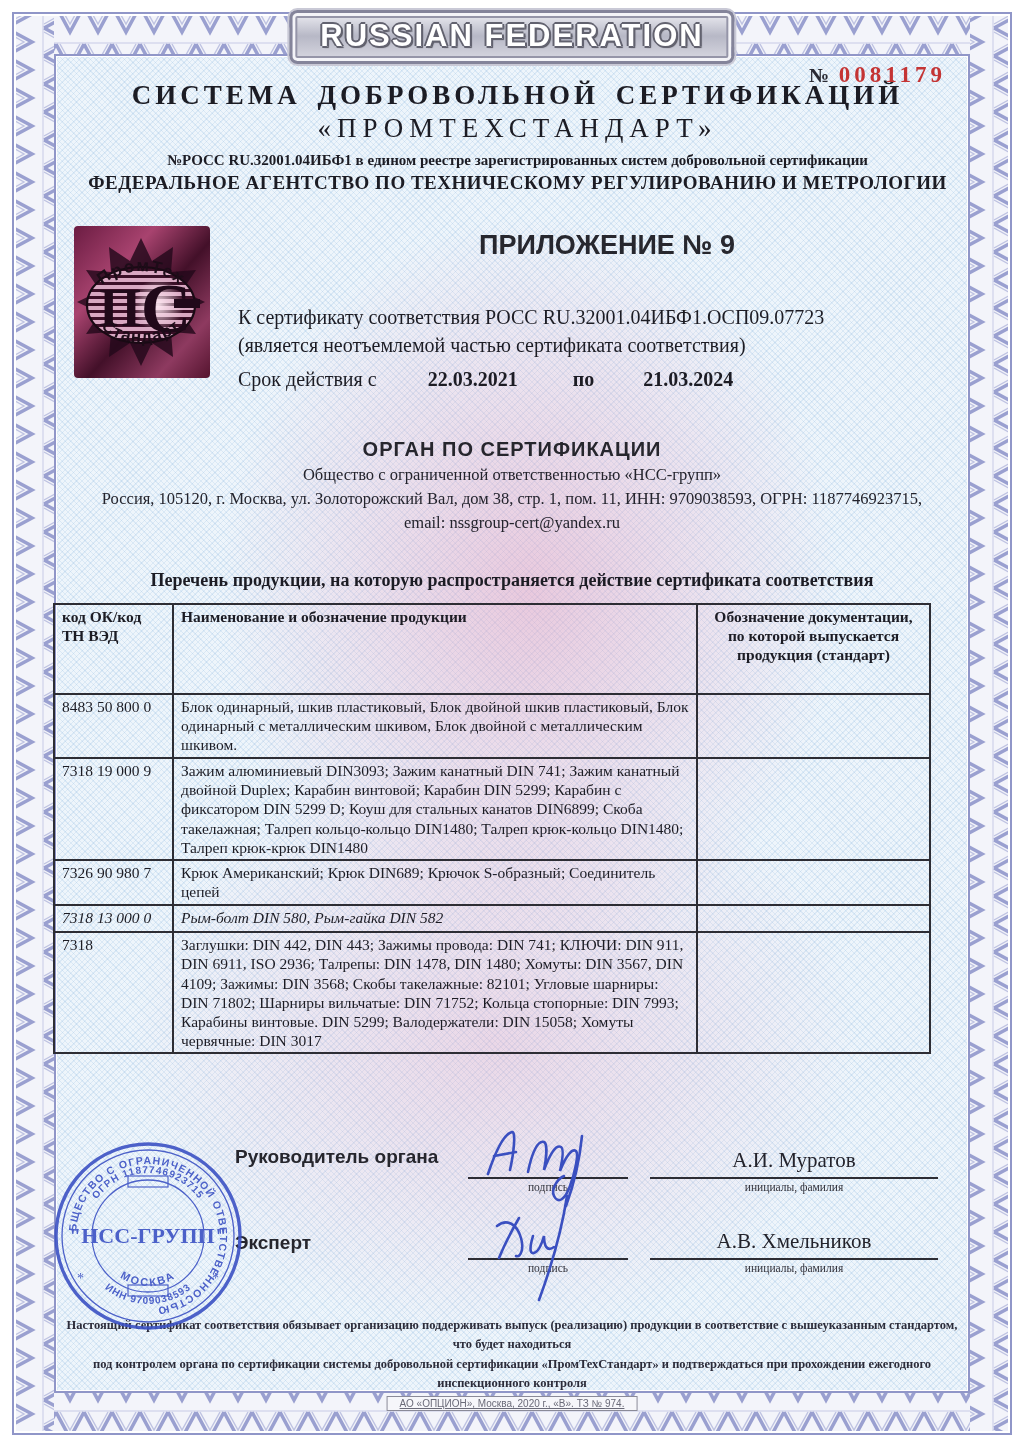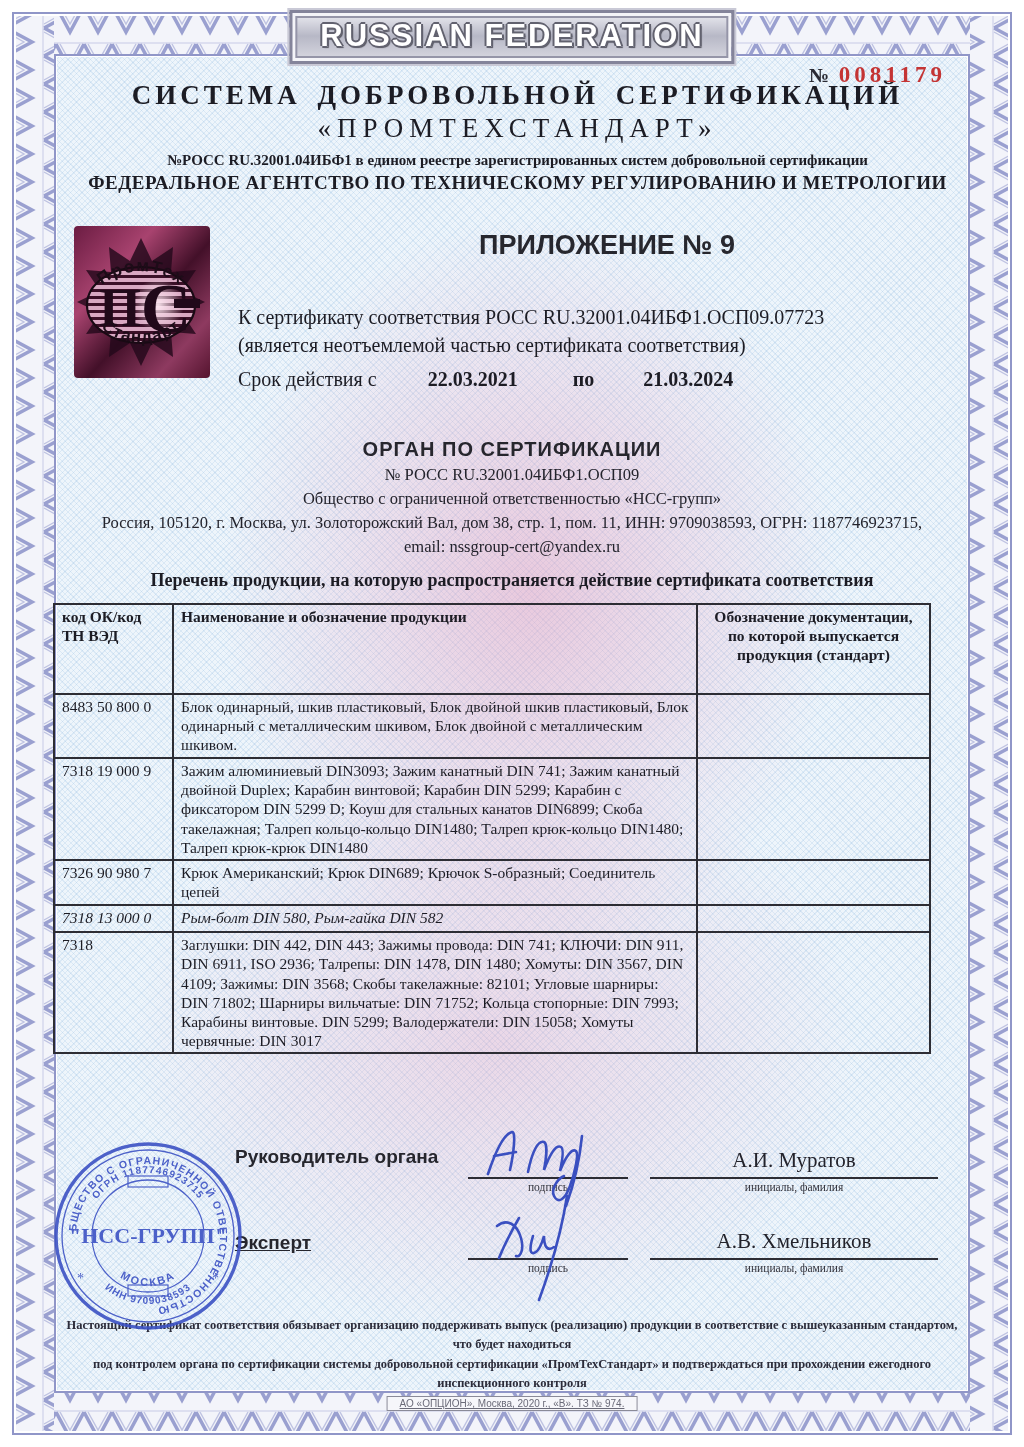--- a/index.html
+++ b/index.html
@@ -16,21 +16,21 @@
   .content-bg { position:absolute; left:57px; top:57px; right:57px; bottom:57px;
     background:
       radial-gradient(ellipse 430px 520px at 52% 40%, rgba(228,158,192,.50), rgba(228,158,192,0) 72%),
       radial-gradient(ellipse 520px 420px at 48% 74%, rgba(228,158,192,.34), rgba(228,158,192,0) 70%),
       repeating-linear-gradient(45deg, rgba(110,165,215,.16) 0 1px, rgba(0,0,0,0) 1px 4px),
       repeating-linear-gradient(-45deg, rgba(110,165,215,.16) 0 1px, rgba(0,0,0,0) 1px 4px),
       #eef5fb; }
   
   .banner { position:absolute; top:10px; left:50%; transform:translateX(-50%);
     background:linear-gradient(180deg,#ececf2,#b7b8c6 48%,#d9d9e2);
-    border:3px solid #84849a; border-radius:0;
+    border:3px solid #84849a; border-radius:8px;
     box-shadow: inset 0 0 0 3px #f4f4f8, inset 0 0 0 5px #9595a8, 0 0 0 2px #c9c9d6;
     padding:5px 28px 7px; z-index:6; }
   .banner-text { font-family:"Liberation Sans", sans-serif; font-weight:bold; font-size:31px;
     letter-spacing:2px; color:#ffffff; white-space:nowrap;
     text-shadow:-2px 0 #62626f, 2px 0 #62626f, 0 -2px #62626f, 0 2px #62626f,
                 -1px -1px #62626f, 1px 1px #8a8a9a, 2px 2px 1px #55555f; }
   
   .serial { position:absolute; top:62px; right:78px; font-weight:bold; font-size:23px; letter-spacing:2px; z-index:5;}
   .serial .no { color:#2a2a33; font-size:20px; }
   .serial .digits { color:#c43434; letter-spacing:4px; }
@@ -170,21 +170,20 @@
   <div class="cert-line2">(является неотъемлемой частью сертификата соответствия)</div>
   <div class="validity">
     <span class="lbl">Срок действия с</span>
     <span class="date">22.03.2021</span>
     <span class="date to">по</span>
     <span class="date">21.03.2024</span>
   </div>
 
   <div class="org-block">
     <div class="org-title">ОРГАН ПО СЕРТИФИКАЦИИ</div>
-    <div class="org-line">№ РОСС RU.32001.04ИБФ1.ОСП09</div>
     <div class="org-line">Общество с ограниченной ответственностью «НСС-групп»</div>
     <div class="org-line">Россия, 105120, г. Москва, ул. Золоторожский Вал, дом 38, стр. 1, пом. 11, ИНН: 9709038593, ОГРН: 1187746923715,</div>
     <div class="org-line">email: nssgroup-cert@yandex.ru</div>
   </div>
 
   <div class="list-caption">Перечень продукции, на которую распространяется действие сертификата соответствия</div>
   <table class="products">
     <colgroup>
         <col style="width:119px">
         <col style="width:524px">
@@ -220,21 +219,21 @@
         </tr>
         <tr class="row-4">
           <td>7318</td>
           <td>Заглушки: DIN 442, DIN 443; Зажимы провода: DIN 741; КЛЮЧИ: DIN 911, DIN 6911, ISO 2936; Талрепы: DIN 1478, DIN 1480; Хомуты: DIN 3567, DIN 4109; Зажимы: DIN 3568; Скобы такелажные: 82101; Угловые шарниры: DIN 71802; Шарниры вильчатые: DIN 71752; Кольца стопорные: DIN 7993; Карабины винтовые. DIN 5299; Валодержатели: DIN 15058; Хомуты червячные: DIN 3017</td>
           <td></td>
         </tr>
       </tbody>
   </table>
 
   <div class="sig-label" style="top:1146px;">Руководитель органа</div>
-  <div class="sig-label" style="top:1232px;text-decoration:underline;">Эксперт</div>
+  <div class="sig-label" style="top:1232px;">Эксперт</div>
 
   <svg class="sig-svg" style="left:460px; top:1108px;" width="180" height="100" viewBox="0 0 180 100">
     <g fill="none" stroke="#3a4fc0" stroke-width="2.6" stroke-linecap="round">
       <path d="M28,66 C36,42 44,26 52,24 C56,23 54,44 50,62"></path>
       <path d="M34,48 L56,44"></path>
       <path d="M68,64 C72,44 78,32 84,34 C88,36 86,52 84,62 C90,46 96,36 101,39 C104,41 102,54 100,63 C106,48 112,40 116,43 C119,46 115,64 110,78 C105,92 98,96 94,88 C91,82 96,72 104,68"></path>
       <path d="M122,28 C120,48 114,76 106,98"></path>
     </g>
   </svg>
   <svg class="sig-svg" style="left:455px; top:1188px;" width="180" height="115" viewBox="0 0 180 115">

